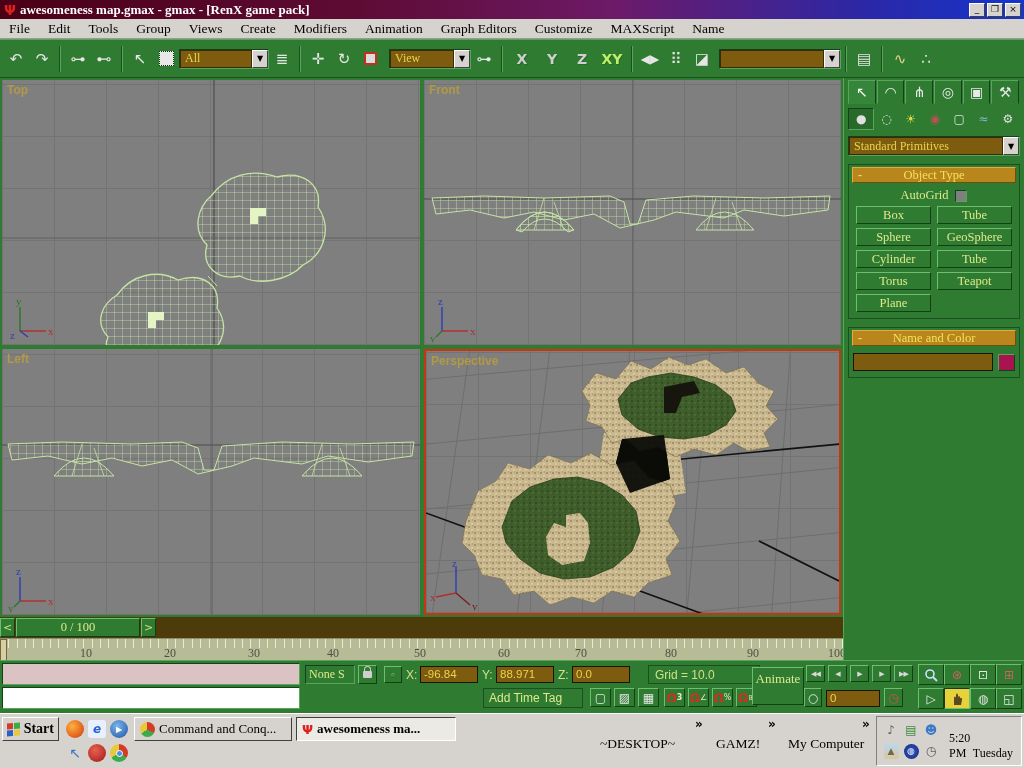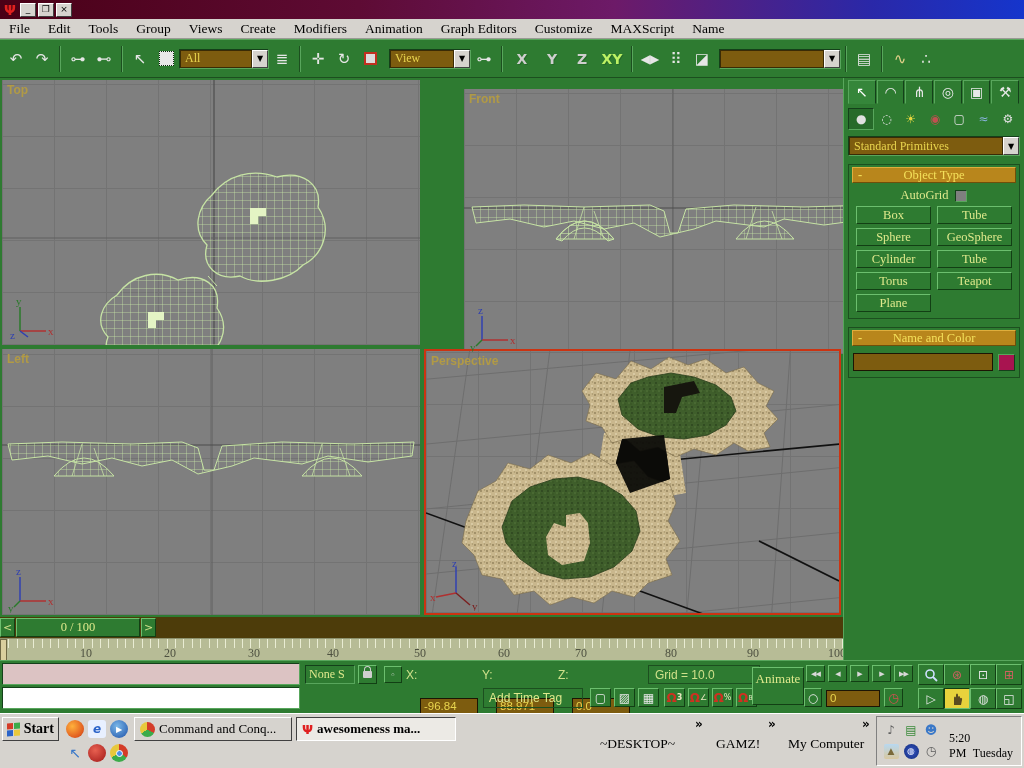--- a/index.html
+++ b/index.html
@@ -42,21 +42,21 @@
     overflow:hidden; border:1px solid #3a2b05; display:flex; align-items:center; }
   .combo .arrow { width:16px; background:#d6d3ce; border:1px solid; border-color:#fff #404040 #404040 #fff;
     font-size:8px; color:#000; display:flex; align-items:center; justify-content:center; font-family:"DejaVu Sans",sans-serif; }
 
   
   .viewport-zone { position:absolute; top:78px; left:0; width:843px; height:539px; background:#2e7b31; }
   .viewport { position:absolute; background-color:#7f7f7f;
     background-image:repeating-linear-gradient(0deg,#737373 0 1px,transparent 1px 52px),
                      repeating-linear-gradient(90deg,#737373 0 1px,transparent 1px 52px); overflow:hidden; }
   .vp-top    { left:2px;   top:2px;   width:418px; height:265px; }
-  .vp-front  { left:424px; top:11px;   width:417px; height:265px;margin-left:40px; }
+  .vp-front  { left:424px; top:2px;   width:417px; height:265px; }
   .vp-left   { left:2px;   top:271px; width:418px; height:266px; }
   .vp-persp  { left:424px; top:271px; width:417px; height:266px; border:2px solid #cc3311; }
   .vp-label { position:absolute; top:3px; left:5px; font-family:"Liberation Sans",sans-serif;
     font-weight:bold; font-size:12px; color:#b19a45; z-index:5; }
   .vp-svg { position:absolute; top:0; left:0; }
   .axis-svg { position:absolute; left:4px; bottom:2px; z-index:4; }
 
   
   .panel { position:absolute; top:78px; left:843px; width:181px; height:582px; background:#2e7b31;
     border-left:1px solid #58a65c; padding:2px 4px; }
@@ -108,21 +108,21 @@
   .lock-btn { position:absolute; left:358px; top:4px; width:19px; height:19px; background:#2e7b31;
     border:1px solid; border-color:#6cbf6e #123f14 #123f14 #6cbf6e; display:flex; align-items:center; justify-content:center; }
   .lock-shape { width:9px; height:7px; background:#cfcfcf; border-radius:1px; position:relative; }
   .lock-shape:before { content:""; position:absolute; top:-5px; left:1px; width:5px; height:5px;
     border:1.5px solid #cfcfcf; border-bottom:none; border-radius:4px 4px 0 0; }
   .abs-btn { position:absolute; left:384px; top:5px; width:18px; height:17px; background:#2e7b31;
     border:1px solid; border-color:#6cbf6e #123f14 #123f14 #6cbf6e; color:#e0e0e0;
     font-family:"DejaVu Sans",sans-serif; font-size:9px; display:flex; align-items:center; justify-content:center; }
   .coord-label { position:absolute; top:7px; color:#cfe08a; font-size:12px; font-family:"Liberation Sans",sans-serif; }
   .coord-field { position:absolute; top:5px; height:17px; width:58px; background:#7d5c0f; border:1px solid #1c1504;
-    color:#e8d44e; font-size:11.5px; font-family:"Liberation Sans",sans-serif; padding:1px 3px;margin-top:32px; }
+    color:#e8d44e; font-size:11.5px; font-family:"Liberation Sans",sans-serif; padding:1px 3px; }
   .grid-box { position:absolute; left:648px; top:4px; width:112px; height:19px; border:1px solid #1c4f1f;
     color:#cfe08a; font-size:12px; font-family:"Liberation Sans",sans-serif; padding:2px 6px; }
   .prompt-field { position:absolute; left:305px; top:27px; width:176px; height:20px; color:#dfe98c; font-size:12px;
     font-family:"Liberation Sans",sans-serif; border:1px solid; border-color:#14401a #58a65c #58a65c #14401a;
     padding:2px 3px; overflow:hidden; white-space:nowrap; }
   .timetag { position:absolute; left:483px; top:27px; width:100px; height:20px; border:1px solid #1c4f1f;
     color:#dfe98c; font-size:12px; font-family:"Liberation Sans",sans-serif; padding:2px 5px; white-space:nowrap; }
   .sbtn { position:absolute; width:21px; height:19px; background:#2e7b31; border:1px solid;
     border-color:#6cbf6e #123f14 #123f14 #6cbf6e; color:#e8e8e8; font-family:"DejaVu Sans",sans-serif;
     font-size:12px; display:flex; align-items:center; justify-content:center; }
@@ -184,20 +184,21 @@
         <rect width="6" height="6" fill="#3f5e2b"></rect>
         <circle cx="2" cy="2" r="0.9" fill="#2b431d"></circle>
         <circle cx="5" cy="4" r="0.8" fill="#55763a"></circle>
         <circle cx="1" cy="5" r="0.7" fill="#33501f"></circle>
       </pattern>
     </defs>
   </svg>
 
   <div class="titlebar">
     <span class="title-icon">Ψ</span>
+    <span class="title-text">awesomeness map.gmax - gmax - [RenX game pack]</span>
     <span class="win-controls">
       <span class="win-btn">_</span>
       <span class="win-btn">❐</span>
       <span class="win-btn">×</span>
     </span>
   </div>
 
   <div class="menubar">
     <span class="menu-item">File</span>
     <span class="menu-item">Edit</span>

